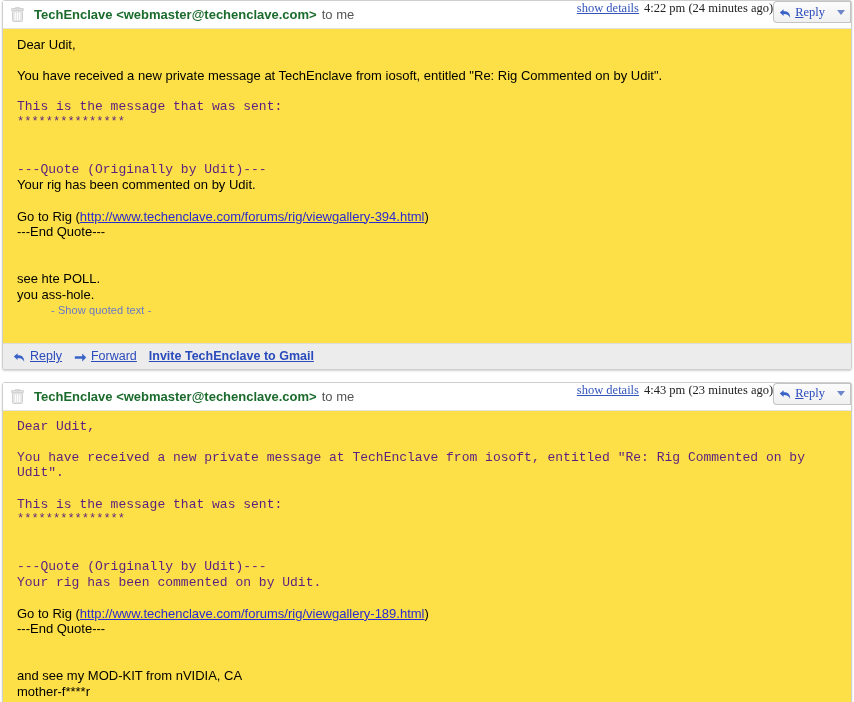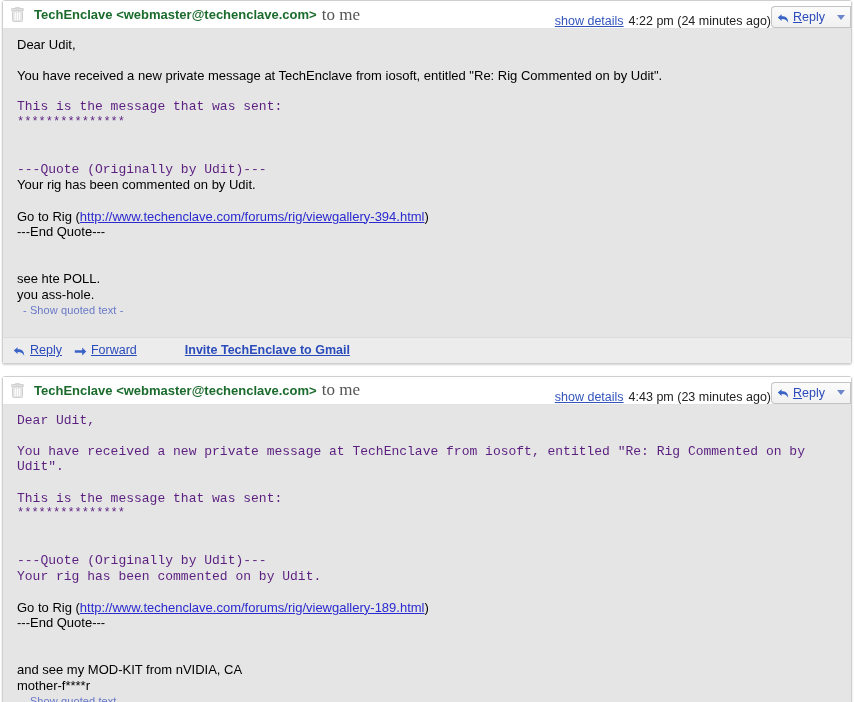--- a/index.html
+++ b/index.html
@@ -21,21 +21,21 @@
     height: 702px;
     box-sizing: border-box;
     padding: 0;
     background: #ffffff;
   }
 
   
   .msg {
     position: relative;
     margin: 0 2px 0 2px;
-    background: #e5e5e5;
+    background: #fde047;
     border: 1px solid #cfcfcf;
     border-radius: 3px;
     box-shadow: 0 1px 2px rgba(0,0,0,0.18);
     box-sizing: border-box;
   }
   .msg + .msg { margin-top: 12px; }
 
   
   .msg-header {
     position: relative;
@@ -55,31 +55,31 @@
     opacity: .55;
   }
   .sender {
     color: #1b6b2d;
     font-weight: bold;
     font-size: 13px;
     white-space: nowrap;
   }
   .to-me {
     color: #555555;
-    font-size: 17px;
+    font-size: 13px;
     margin-left: 5px;
     white-space: nowrap;
-    font-family: Liberation Serif, serif;
   }
   .header-right {
     margin-left: auto;
     display: flex;
-    align-items: flex-end;
+    align-items: flex-start;
     height: 100%;
     white-space: nowrap;
+    font-family: Liberation Serif, serif;
   }
   .show-details {
     color: #3355bb;
     text-decoration: underline;
     font-size: 12.5px;
     cursor: pointer;
   }
   .timestamp {
     color: #222222;
     font-size: 12.5px;
@@ -123,41 +123,42 @@
   }
   .caret-glyph {
     width: 0; height: 0;
     border-left: 4px solid transparent;
     border-right: 4px solid transparent;
     border-top: 5px solid #6d86c9;
   }
 
   
   .msg-body {
-    padding: 8px 10px 0 14px;
+    padding: 8px 10px 6px 14px;
     font-size: 13px;
     line-height: 15.6px;
     color: #000000;
   }
   .line { white-space: pre-wrap; min-height: 15.6px; }
   .blank { height: 15.6px; }
   .purple { color: #5b1f80; font-family: Liberation Mono, monospace; }
   .stars { letter-spacing: 0px; font-size: 12px; }
   a.maillink {
     color: #2a2ad0;
   }
   .quoted-toggle {
     color: #6878c8;
     font-size: 11px;
     text-decoration: none;
     cursor: pointer;
     display: inline-block;
     margin-top: 1px;
     padding-left: 6px;
     letter-spacing: .1px;
+    margin-left: 28px;
   }
   .body-spacer { height: 18px; }
 
   
   .msg-footer {
     height: 26px;
     border-top: 1px solid #dcdcdc;
     background: #ececec;
     display: flex;
     align-items: center;
@@ -170,21 +171,21 @@
     align-items: center;
     cursor: pointer;
     margin-right: 12px;
   }
   .foot-icon { width: 13px; height: 11px; margin-right: 4px; flex: 0 0 auto; }
   .foot-link {
     color: #2a4bbb;
     text-decoration: underline;
     font-size: 12.5px;
   }
-  .foot-link.bold { font-weight: bold; margin-left: 36px; }
+  .foot-link.bold { font-weight: bold; }
 </style>
 </head>
 <body>
 
 <div class="page">
   <div id="messages-root">
       <div class="msg">
         <div class="msg-header">
           <span class="trash-icon"><svg viewBox="0 0 13 15" width="13" height="15" xmlns="http://www.w3.org/2000/svg">
               <rect x="1.5" y="3.5" width="10" height="11" rx="1" fill="#d3d3d3" stroke="#aaaaaa"></rect>

